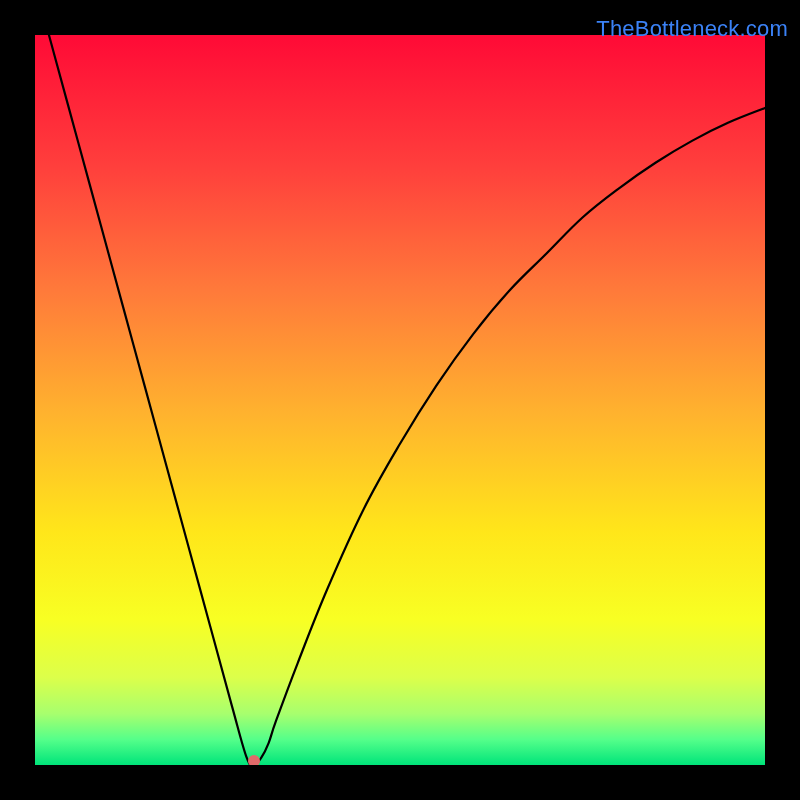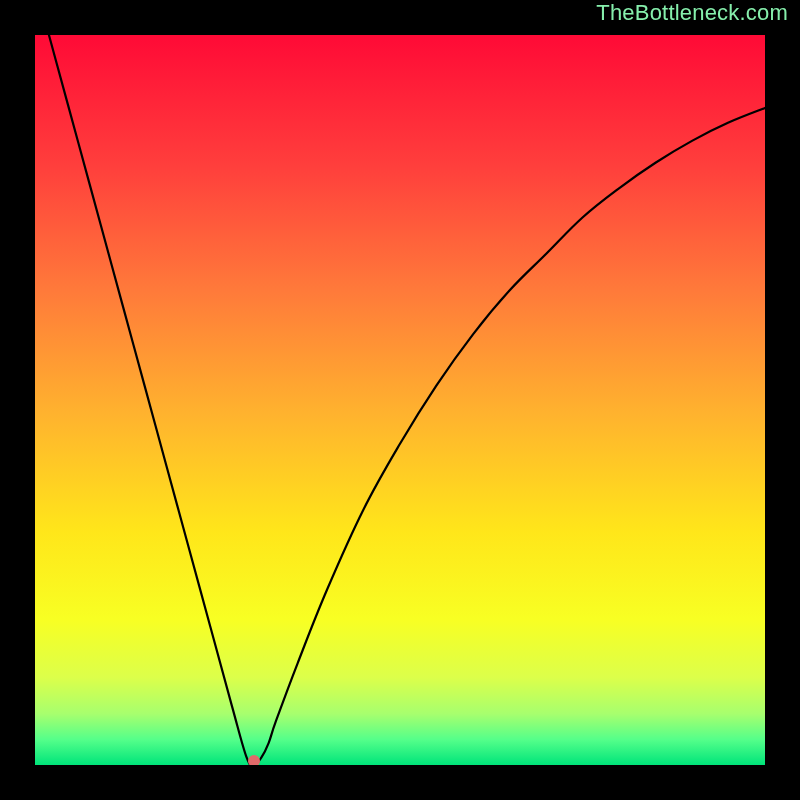--- a/index.html
+++ b/index.html
@@ -29,23 +29,23 @@
   }
   .gradient {
     position: absolute;
     left: 0;
     top: 0;
     width: 100%;
     height: 100%;
   }
   .attribution {
     position: absolute;
-    top: 0;
+    top: 16px;
     right: 12px;
-    color: #86efac;
+    color: #3b82f6;
     font-size: 22px;
     font-weight: 400;
     letter-spacing: 0.2px;
     margin-left: 24px;
   }
   svg.curve {
     position: absolute;
     left: 0;
     top: 0;
     width: 100%;

